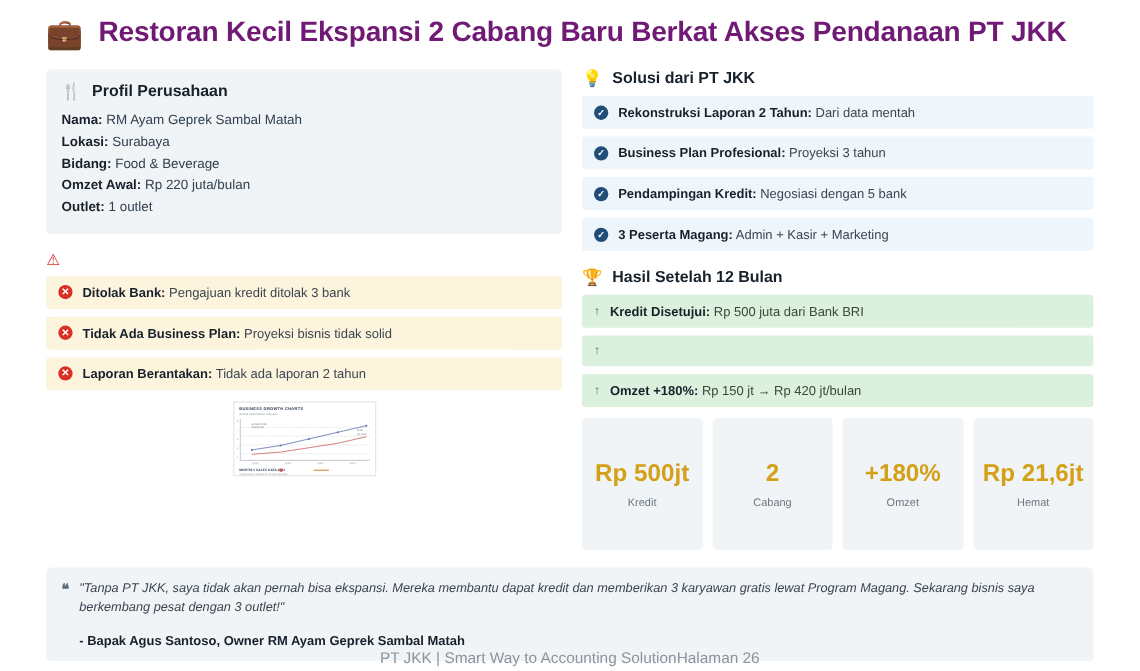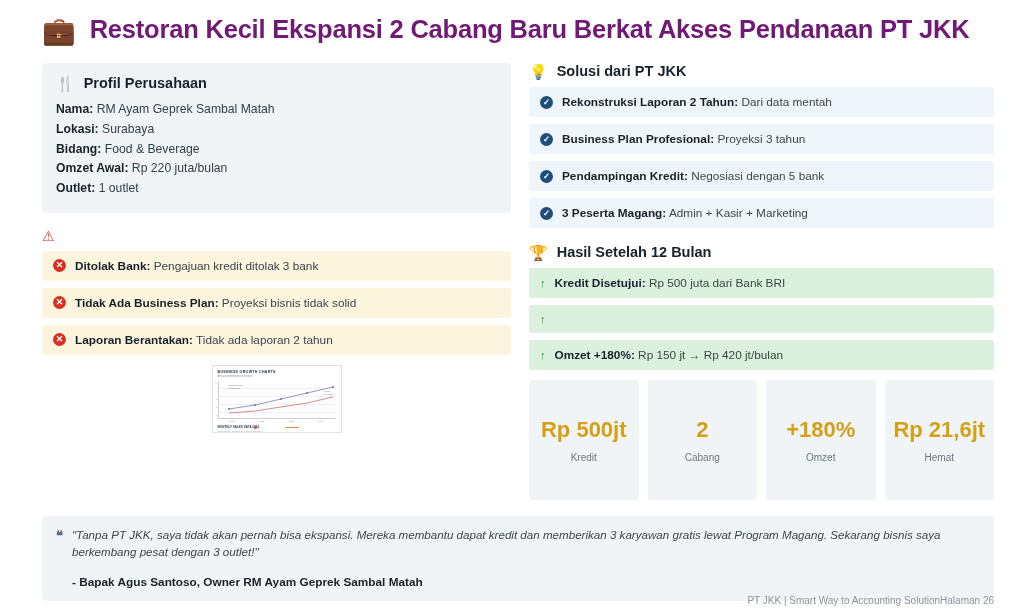--- a/index.html
+++ b/index.html
@@ -283,22 +283,22 @@
     color: #d4a017;
     line-height: 1;
   }
 
   
   .pagefoot {
     position: absolute;
     left: 42px; right: 42px;
     bottom: 4px;
     display: flex;
-    justify-content: flex-end;
-    font-size: 10px;
+    justify-content: center;
+    font-size: 14px;
     color: #8a949e;
   }
 </style>
 </head>
 <body>
 
 <div class="page">
 
   <div class="title-row">
     <div class="title-icon">💼</div>

